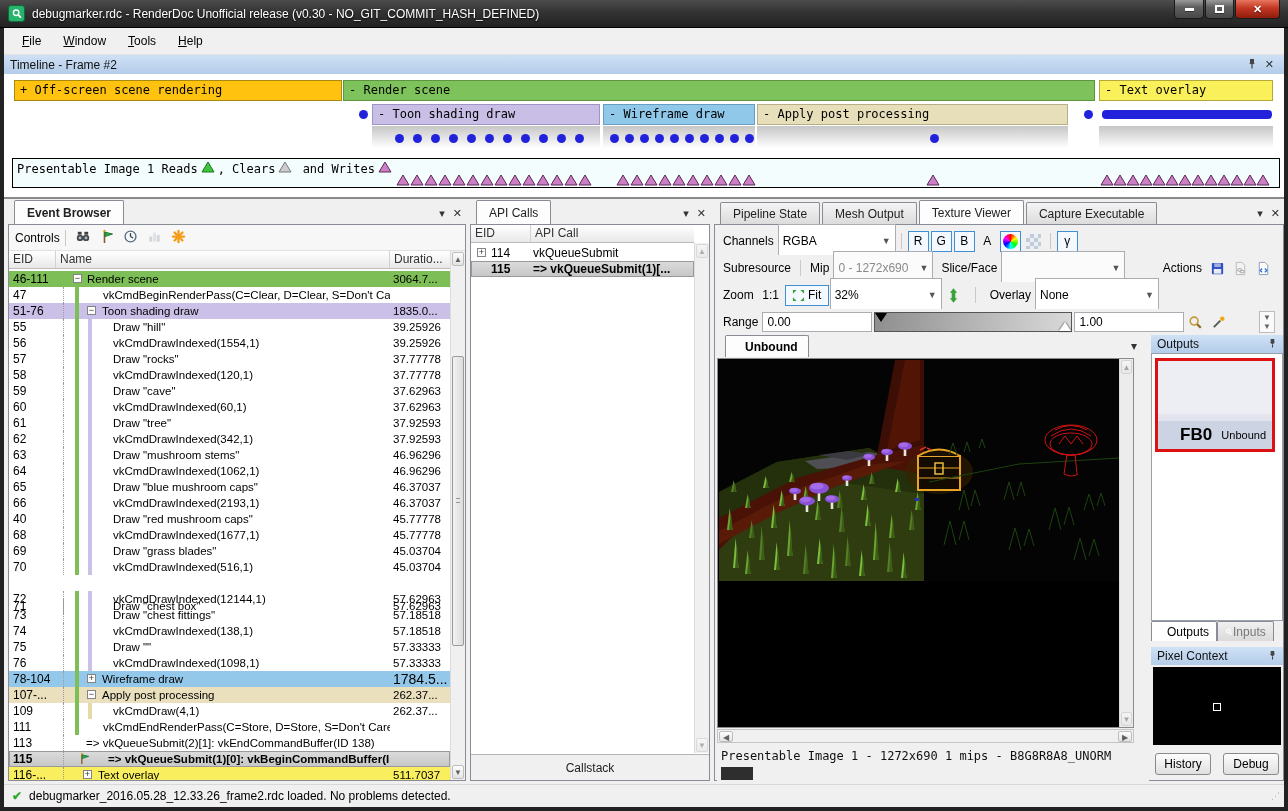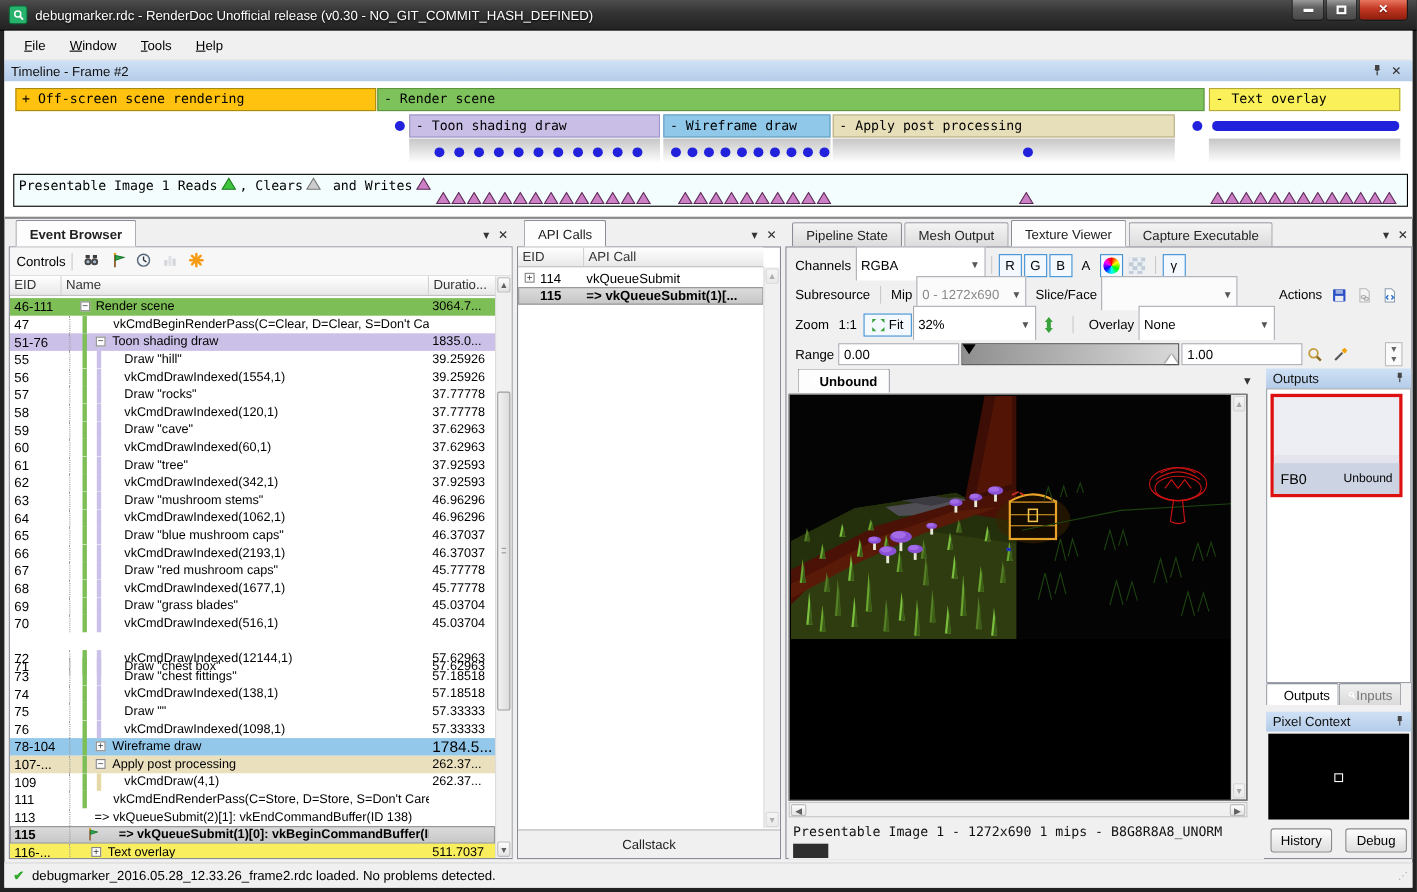--- a/index.html
+++ b/index.html
@@ -533,21 +533,21 @@
               <div class="cell" style="left: 0px; width: 47px; padding: 0px 0px 0px 4px;">66</div>
               <div class="cell" style="left: 47px; width: 334px;">
                 <div class="guide g-dot" style="left: 7px;"></div>
                 <div class="guide g-green" style="left: 19px;"></div>
                 <div class="guide g-lav" style="left: 32px;"></div>
                 <div class="rowtxt" style="left: 57px;">vkCmdDrawIndexed(2193,1)</div>
               </div>
               <div class="cell" style="left: 381px; width: 62px; padding: 0px 0px 0px 3px; font-size: 11.5px;">46.37037</div>
             </div>
             <div class="eb-row" style="top: 240px;">
-              <div class="cell" style="left: 0px; width: 47px; padding: 0px 0px 0px 4px;">67</div>
+              <div class="cell" style="left: 0px; width: 47px; padding: 0px 0px 0px 4px;">40</div>
               <div class="cell" style="left: 47px; width: 334px;">
                 <div class="guide g-dot" style="left: 7px;"></div>
                 <div class="guide g-green" style="left: 19px;"></div>
                 <div class="guide g-lav" style="left: 32px;"></div>
                 <div class="rowtxt" style="left: 57px;">Draw "red mushroom caps"</div>
               </div>
               <div class="cell" style="left: 381px; width: 62px; padding: 0px 0px 0px 3px; font-size: 11.5px;">45.77778</div>
             </div>
             <div class="eb-row" style="top: 256px;">
               <div class="cell" style="left: 0px; width: 47px; padding: 0px 0px 0px 4px;">68</div>
@@ -1075,21 +1075,21 @@
             <span>Outputs</span>
             <span class="spring"></span>
             <span><svg width="9" height="10" viewBox="0 0 10 11">
                   <path d="M3 1h4v4h1l-3 2-3-2h1z" fill="#444"></path>
                   <line x1="5" y1="7" x2="5" y2="10.5" stroke="#444" stroke-width="1.2"></line>
                 </svg></span>
           </div>
           <div class="sbbody" style="left:0;top:18px;width:132px;height:268px;">
             <div class="fbthumb" style="left:3px;top:4px;width:120px;height:94px;">
               <div class="fbstrip">
-                <span style="font-size:13px;font-weight:normal;">FB0</span>
+                <span style="font-size:17px;font-weight:bold;margin-left:16px;">FB0</span>
                 <span style="margin-left:auto;font-size:11px;">Unbound</span>
               </div>
             </div>
           </div>
           <div style="position:absolute;left:0;top:286px;display:flex;align-items:flex-end;">
             <div class="minitab active">
               <span class="minilogo"><svg width="8" height="8" viewBox="0 0 14 14">
                     <circle cx="6" cy="5.5" r="3.2" fill="none" stroke="#fff" stroke-width="1.8"></circle>
                     <line x1="8.4" y1="8" x2="11.6" y2="11.4" stroke="#fff" stroke-width="2.2"></line>
                   </svg></span>

